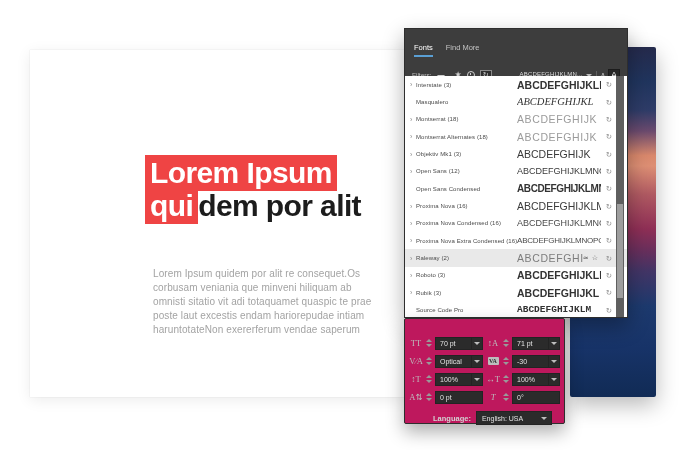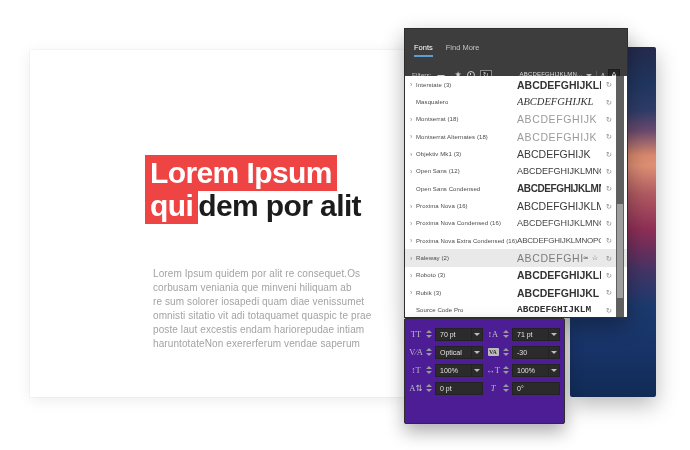--- a/index.html
+++ b/index.html
@@ -70,23 +70,23 @@
   .s-light-sel{color:#7d7d7d;letter-spacing:0.6px;}
   .s-medium{font-weight:600;}
   .s-mono{font-family:"Liberation Mono",monospace;font-weight:700;font-size:9.5px;}
   .ricon{font-size:7px;color:#555555;margin-right:3px;font-family:"DejaVu Sans",sans-serif;flex:none;}
   .fsync{width:16px;text-align:center;font-size:7.5px;color:#8f8f8f;margin-right:10px;flex:none;
          font-family:"DejaVu Sans",sans-serif;}
   .scrolltrack{position:absolute;top:0;bottom:0;right:3px;width:8px;background:#5f5f5f;}
   .scrollthumb{position:absolute;left:1px;right:1px;top:128px;height:94px;background:#9e9e9e;}
 
   
-  .char-panel{position:absolute;left:404px;top:318px;width:161px;height:106px;background:#4c1d95;
+  .char-panel{position:absolute;left:404px;top:318px;width:161px;height:106px;background:#be185d;
               border:1px solid #2e2e2e;box-sizing:border-box;border-radius:2px;
-              box-shadow:0 8px 18px rgba(0,0,0,0.32);padding-top:6px;}
+              box-shadow:0 8px 18px rgba(0,0,0,0.32);padding-top:15px;}
   .crow{display:flex;align-items:center;height:18px;padding:0 4px;gap:3px;}
   .cgroup{display:flex;align-items:center;gap:2px;flex:1;}
   .cicon{width:14px;font-size:8.5px;color:#bdbdbd;text-align:center;flex:none;
          font-family:"Liberation Serif",serif;line-height:10px;}
   .cicon.boxed{background:#bdbdbd;color:#2e2e2e;font-size:6px;width:11px;margin:0 1.5px;
                border-radius:1px;font-weight:700;line-height:8px;}
   .cicon.italicT{font-style:italic;}
   .stepper{width:8px;display:flex;flex-direction:column;align-items:center;gap:2.5px;flex:none;}
   .stepper .up{width:0;height:0;border-left:3px solid transparent;border-right:3px solid transparent;
                border-bottom:3px solid #9a9a9a;}
@@ -108,21 +108,20 @@
 <div class="page">
 
   <div class="document">
     <div class="heading">
       <div><span class="hl">Lorem Ipsum</span></div>
       <div><span class="hl">qui</span><span>dem por alit</span></div>
     </div>
     <div class="bodytext">
         <div>Lorem Ipsum quidem por alit re consequet.Os</div>
         <div>corbusam veniania que minveni hiliquam ab</div>
-        <div>re sum solorer iosapedi quam diae venissumet</div>
         <div>omnisti sitatio vit adi totaquamet quaspic te prae</div>
         <div>poste laut excestis endam hariorepudae intiam</div>
         <div>haruntotateNon exererferum vendae saperum</div>
       </div>
   </div>
 
   <div class="photo"></div>
 
   <div class="fonts-panel">
     <div class="tabbar">
@@ -342,15 +341,22 @@
         <span class="cicon italicT">T</span>
         <span class="stepper">
             <i class="up"></i>
             <i class="dn"></i>
           </span>
         <span class="cval">
           <span>0°</span>
           </span>
       </div>
     </div>
+    <div class="lrow">
+      <span class="lang-label">Language:</span>
+      <span class="lang-field">
+        <span>English: USA</span>
+          <span class="ddcaret"></span>
+        </span>
+    </div>
   </div>
 
 </div>
 
 </body></html>

